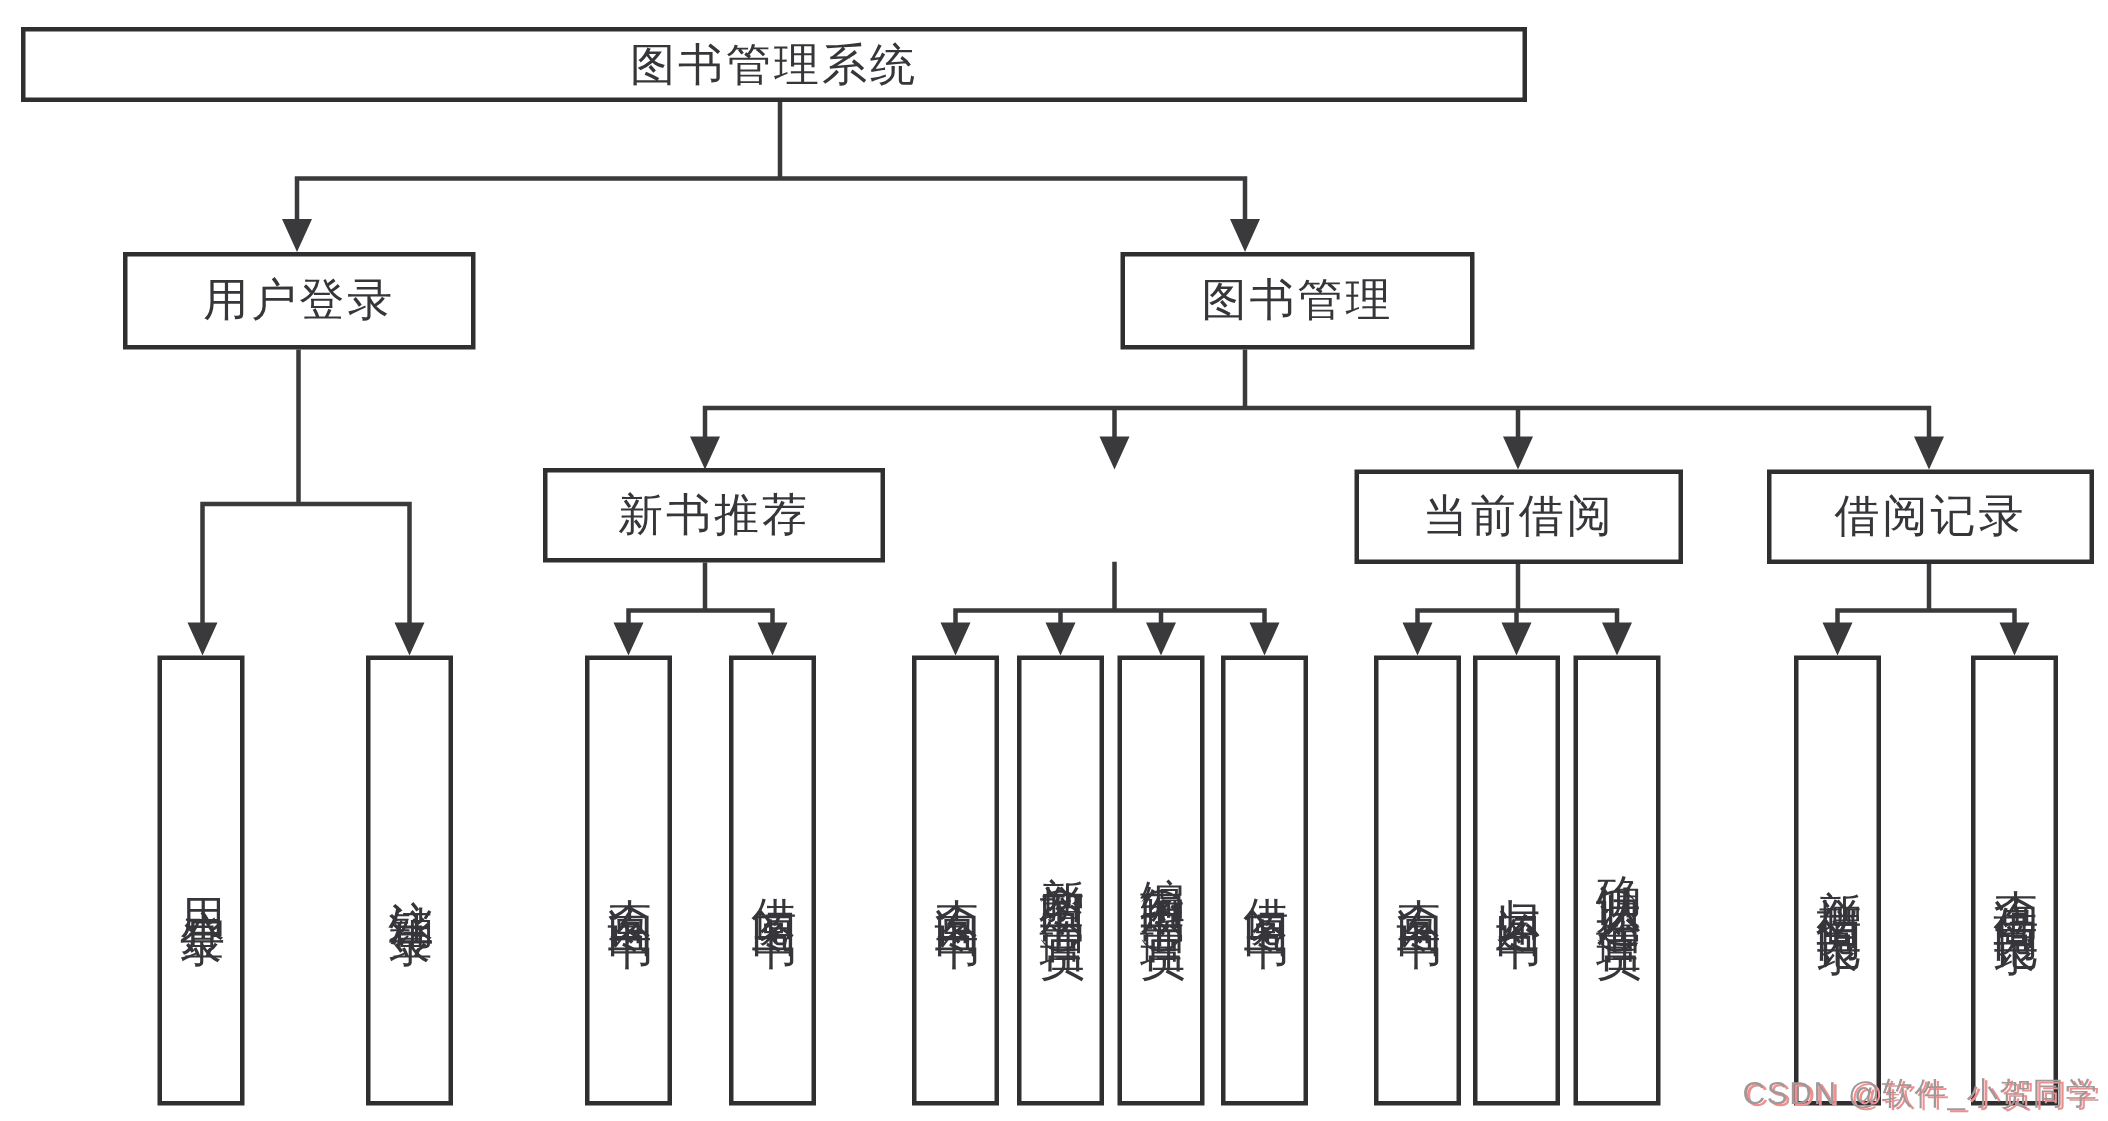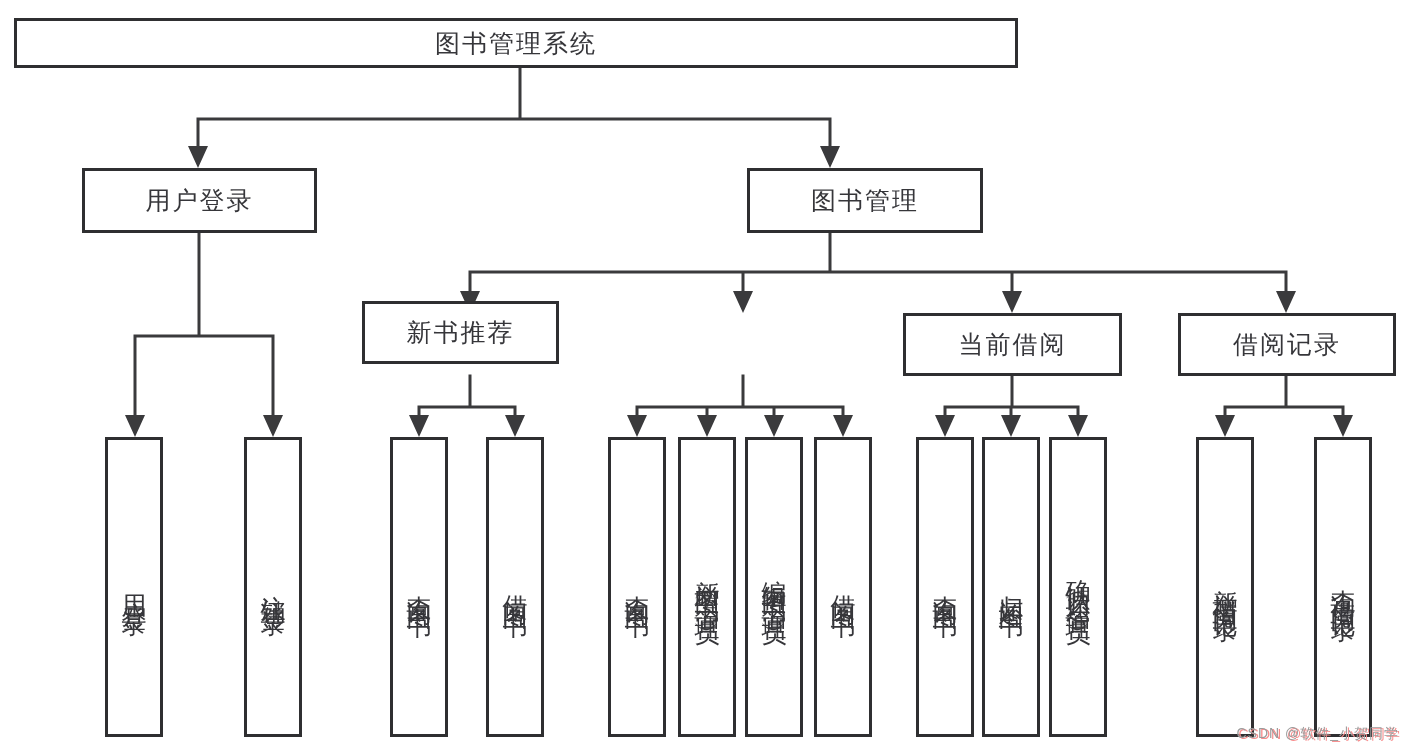--- a/index.html
+++ b/index.html
@@ -16,37 +16,37 @@
     position:absolute;
     box-sizing:border-box;
     background:#ffffff;
     border:3px solid #2f2f31;
     display:flex;
     align-items:center;
     justify-content:center;
     text-align:center;
   }
   .box .lbl{
-    font-size:25px;
+    font-size:30px;
     letter-spacing:2px;
     color:#36363a;
     white-space:nowrap;
   }
   .leaf .lbl{
     writing-mode:vertical-rl;
     text-orientation:mixed;
     letter-spacing:6px;
     line-height:1;
     white-space:normal;
   }
   .watermark{
     position:absolute;
     right:6px;
     bottom:4px;
-    font-size:14px;
+    font-size:21px;
     letter-spacing:1px;
     color:#9b9b9b;
     text-shadow:2px 1px 0 #f88c8c;
     white-space:nowrap;
     pointer-events:none;
   }
 </style>
 </head>
 <body>
 
@@ -91,21 +91,21 @@
     <span class="lbl">图书管理系统</span>
   </div>
 
   <div class="box" style="left:82px;top:168px;width:235px;height:65px">
     <span class="lbl">用户登录</span>
   </div>
   <div class="box" style="left:747px;top:168px;width:236px;height:65px">
     <span class="lbl">图书管理</span>
   </div>
 
-  <div class="box" style="left:362px;top:301px;width:197px;height:63px">
+  <div class="box" style="left:362px;top:312px;width:228px;height:63px">
     <span class="lbl">新书推荐</span>
   </div>
   <div class="box" style="left:903px;top:313px;width:219px;height:63px">
     <span class="lbl">当前借阅</span>
   </div>
   <div class="box" style="left:1178px;top:313px;width:218px;height:63px">
     <span class="lbl">借阅记录</span>
   </div>
 
   <div class="box leaf" style="left:105px;top:437px;width:58px;height:300px">

